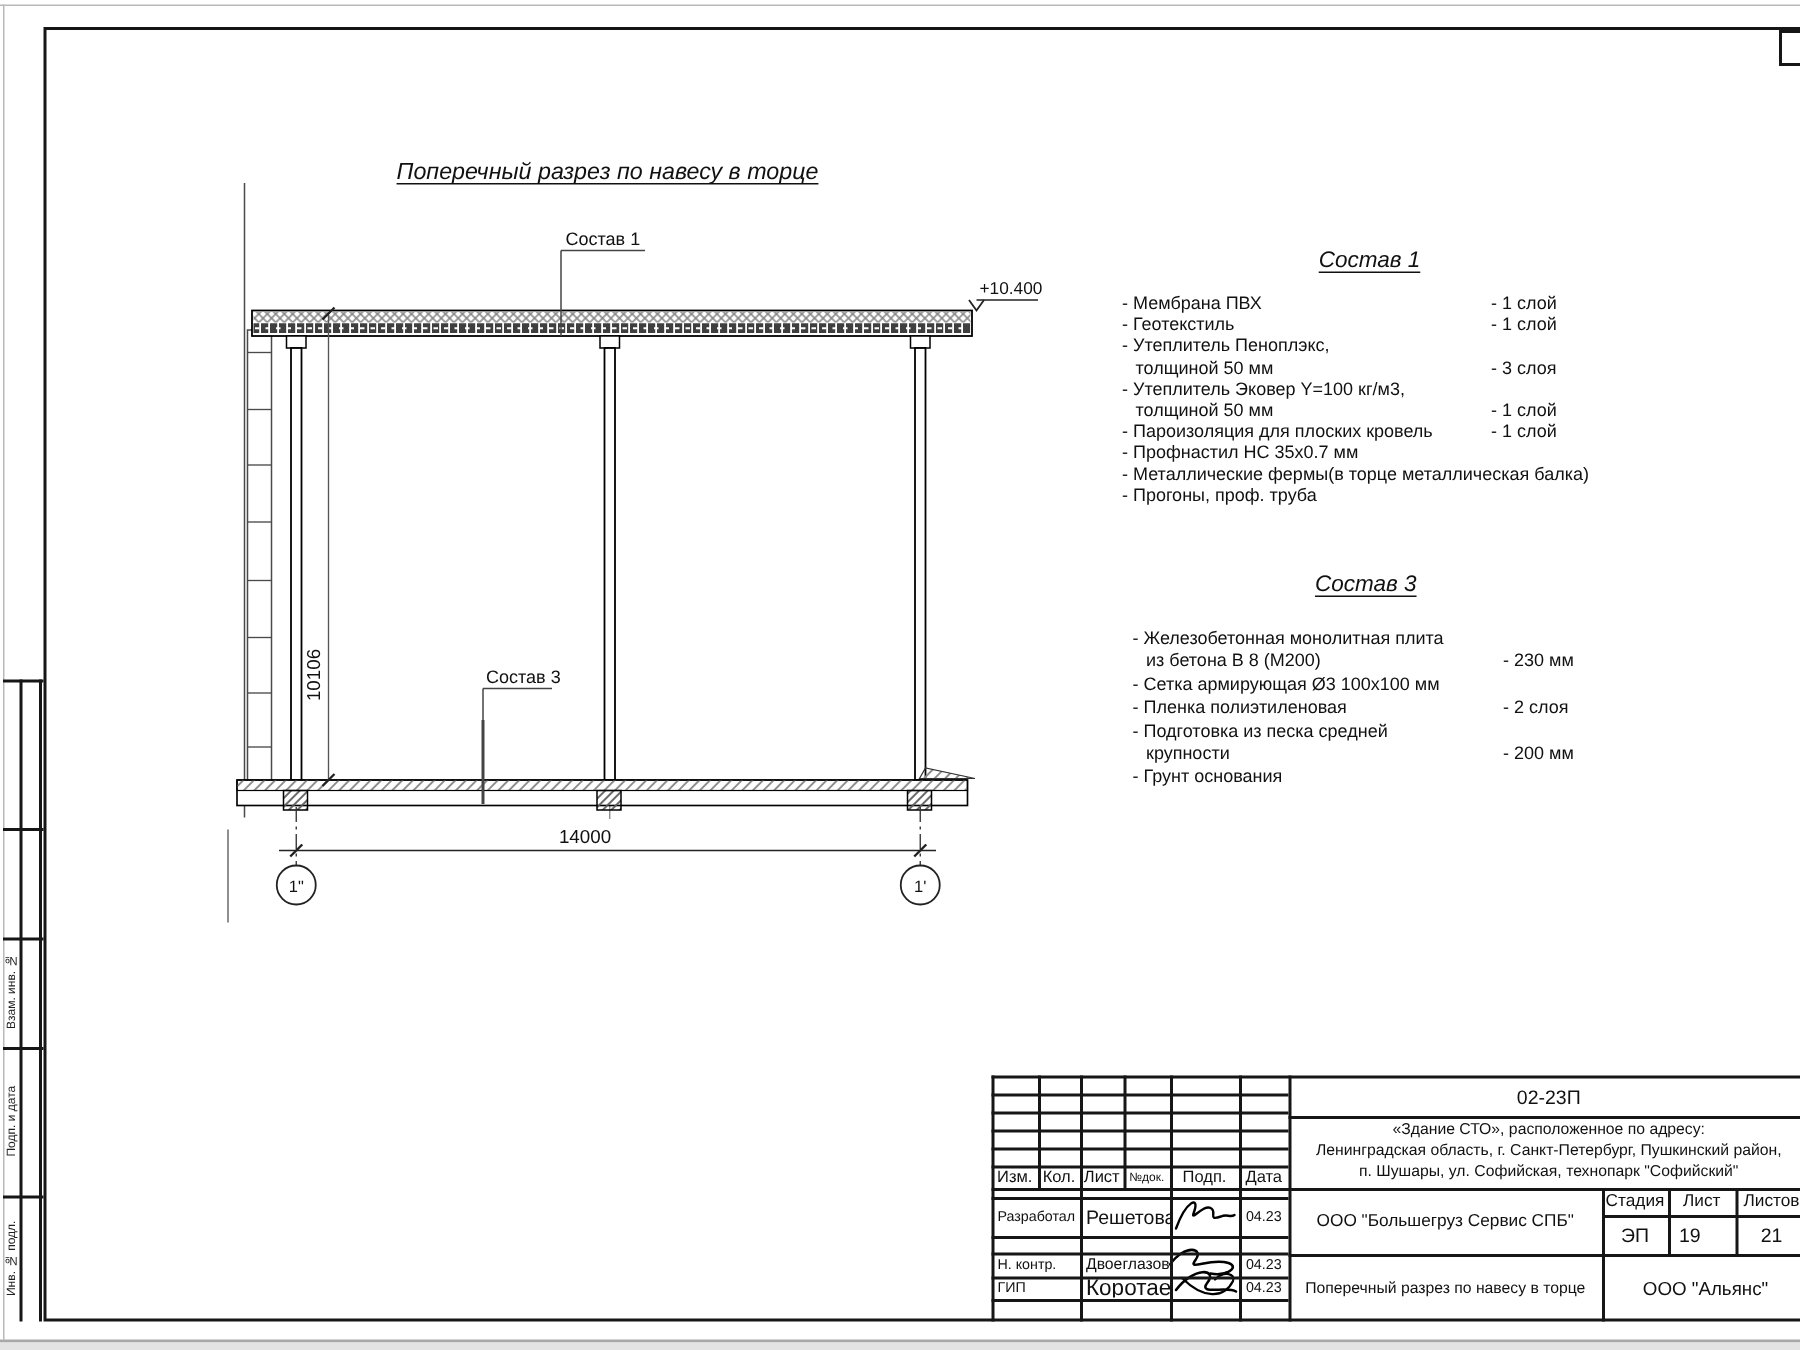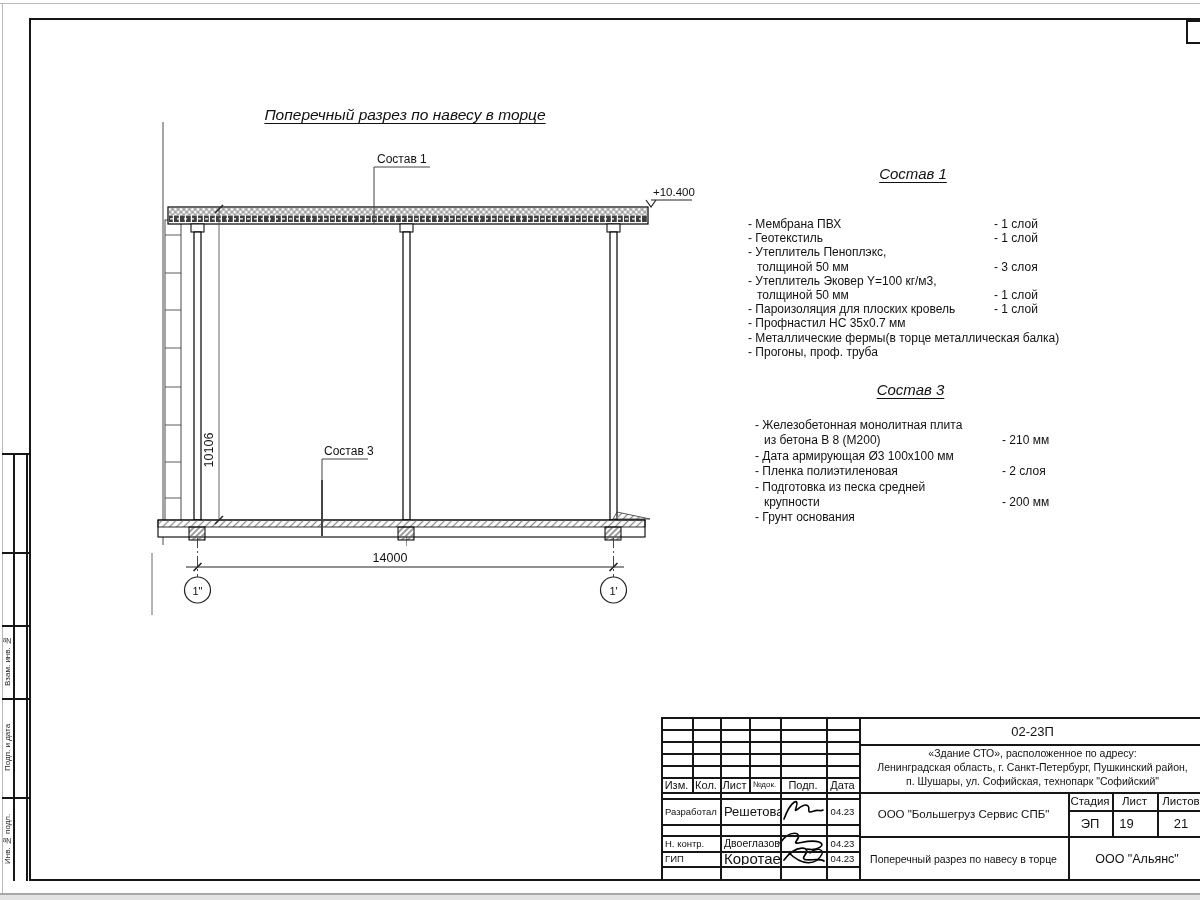--- a/index.html
+++ b/index.html
@@ -14,21 +14,21 @@
   
   .side-label{position:absolute;left:2px;width:11px;display:flex;align-items:center;justify-content:center;
       font-size:8px;color:#222;writing-mode:vertical-rl;transform:rotate(180deg);white-space:nowrap;overflow:hidden;}
   
   .head-it{font-style:italic;text-decoration:underline;text-underline-offset:3px;text-align:center;}
   #dwg-title{left:255px;top:106px;width:300px;font-size:15.5px;}
   #s1-head{left:748px;top:165px;width:330px;font-size:15px;}
   #s3-head{left:748px;top:381px;width:325px;font-size:15px;}
   
   .mat-list{font-size:12px;white-space:nowrap;}
-  #s1-list{left:748px;top:217px;width:350px;line-height:14.2px;}
+  #s1-list{left:748px;top:195px;width:350px;line-height:14.2px;}
   #s3-list{left:755px;top:418px;width:340px;line-height:15.4px;}
   .mat-line{position:relative;}
   .mat-line.cont{padding-left:9px;}
   .mat-qty{position:absolute;top:0;}
   #s1-list .mat-qty{left:246px;}
   #s3-list .mat-qty{left:247px;}
   
   .tb{position:absolute;display:flex;align-items:center;justify-content:center;text-align:center;overflow:hidden;}
   .tb.left{justify-content:flex-start;text-align:left;padding-left:3px;}
   svg text{font-family:"Liberation Sans",sans-serif;fill:#111;}
@@ -162,22 +162,22 @@
     <div class="mat-line cont"><span>толщиной 50 мм</span><span class="mat-qty">- 1 слой</span></div>
     <div class="mat-line"><span>- Пароизоляция для плоских кровель</span><span class="mat-qty">- 1 слой</span></div>
     <div class="mat-line"><span>- Профнастил НС 35х0.7 мм</span></div>
     <div class="mat-line"><span>- Металлические фермы(в торце металлическая балка)</span></div>
     <div class="mat-line"><span>- Прогоны, проф. труба</span></div>
   </div>
 
 <div id="s3-head" class="abs head-it">Состав 3</div>
 <div id="s3-list" class="abs mat-list">
     <div class="mat-line"><span>- Железобетонная  монолитная плита</span></div>
-    <div class="mat-line cont"><span>из бетона В 8 (М200)</span><span class="mat-qty">- 210 мм</span></div>
-    <div class="mat-line"><span>- Дата армирующая Ø3 100х100 мм</span></div>
+    <div class="mat-line cont"><span>из бетона В 8 (М200)</span><span class="mat-qty">- 230 мм</span></div>
+    <div class="mat-line"><span>- Сетка армирующая Ø3 100х100 мм</span></div>
     <div class="mat-line"><span>- Пленка полиэтиленовая</span><span class="mat-qty">-  2 слоя</span></div>
     <div class="mat-line"><span>- Подготовка из песка средней</span></div>
     <div class="mat-line cont"><span>крупности</span><span class="mat-qty">- 200 мм</span></div>
     <div class="mat-line"><span>- Грунт основания</span></div>
   </div>
 
 <div class="tb" style="left:861px;top:719px;width:343px;height:24px;font-size:13px;">02-23П</div>
 
 <div class="abs" style="left:861px;top:746px;width:343px;height:44px;font-size:10.5px;line-height:14px;text-align:center;">
   <div>«Здание СТО», расположенное по адресу:</div>

